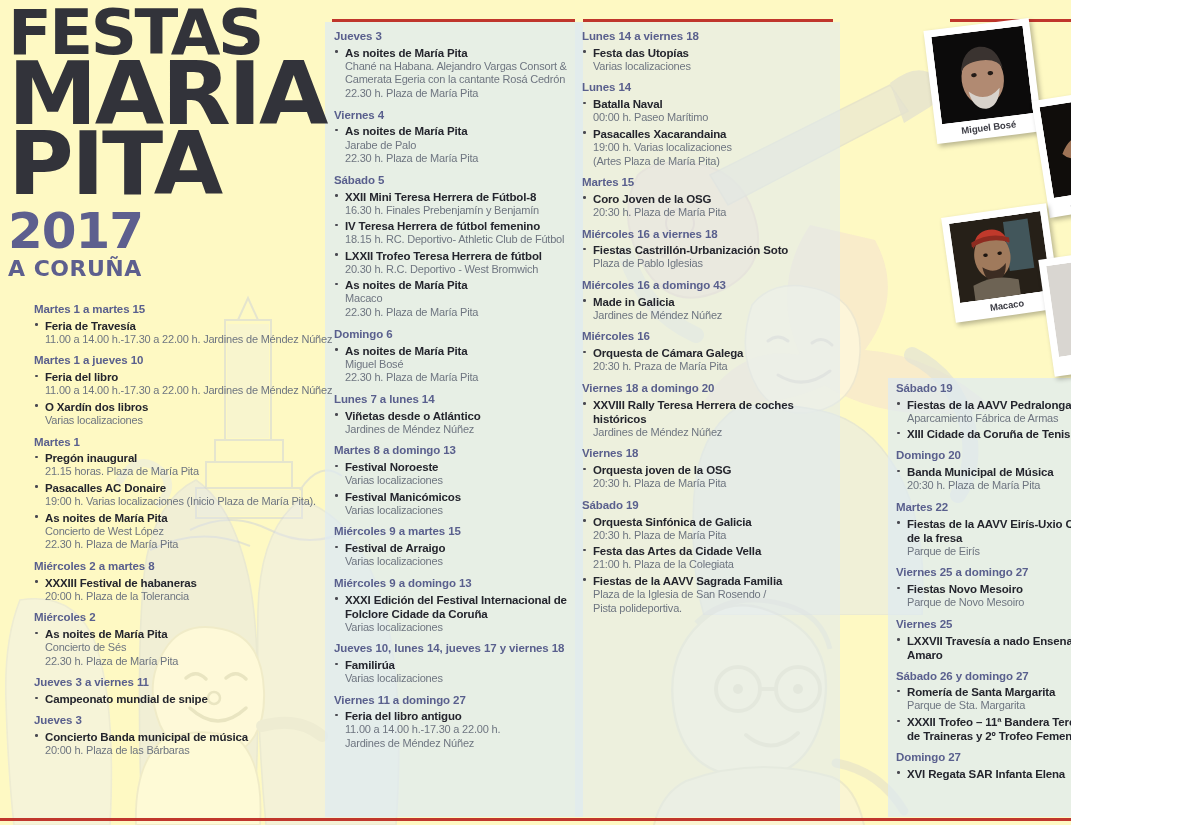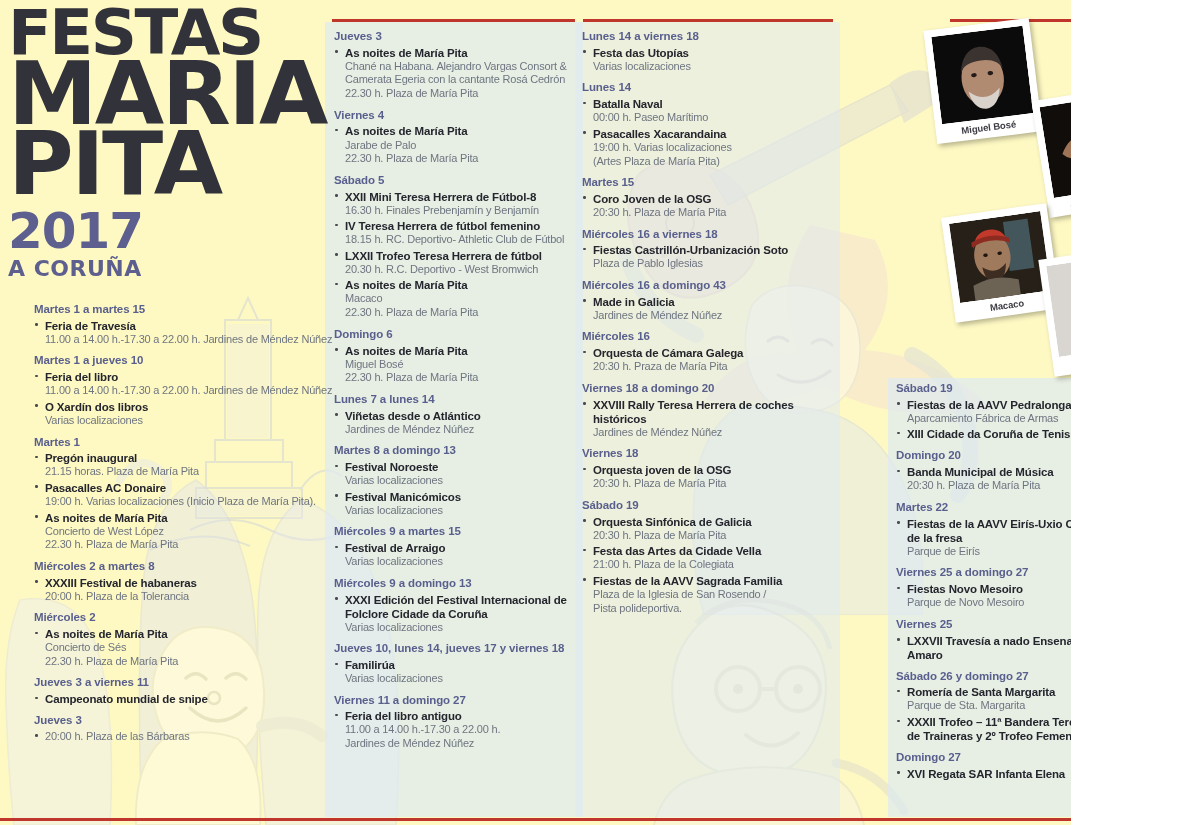--- a/index.html
+++ b/index.html
@@ -345,20 +345,21 @@
         <div class="date-head">Jueves 3 a viernes 11</div>
         <div class="event">
           <span class="bullet"></span>
           <div class="ev-title">Campeonato mundial de snipe</div>
         </div>
       </div>
       <div class="group">
         <div class="date-head">Jueves 3</div>
         <div class="event">
           <span class="bullet"></span>
+          <div class="ev-title">Concierto Banda municipal de música</div>
           <div class="ev-detail">20:00 h. Plaza de las Bárbaras</div>
         </div>
       </div>
     </div>
   <div class="col" id="col2">
       <div class="group">
         <div class="date-head">Jueves 3</div>
         <div class="event">
           <span class="bullet"></span>
           <div class="ev-title">As noites de María Pita</div>

